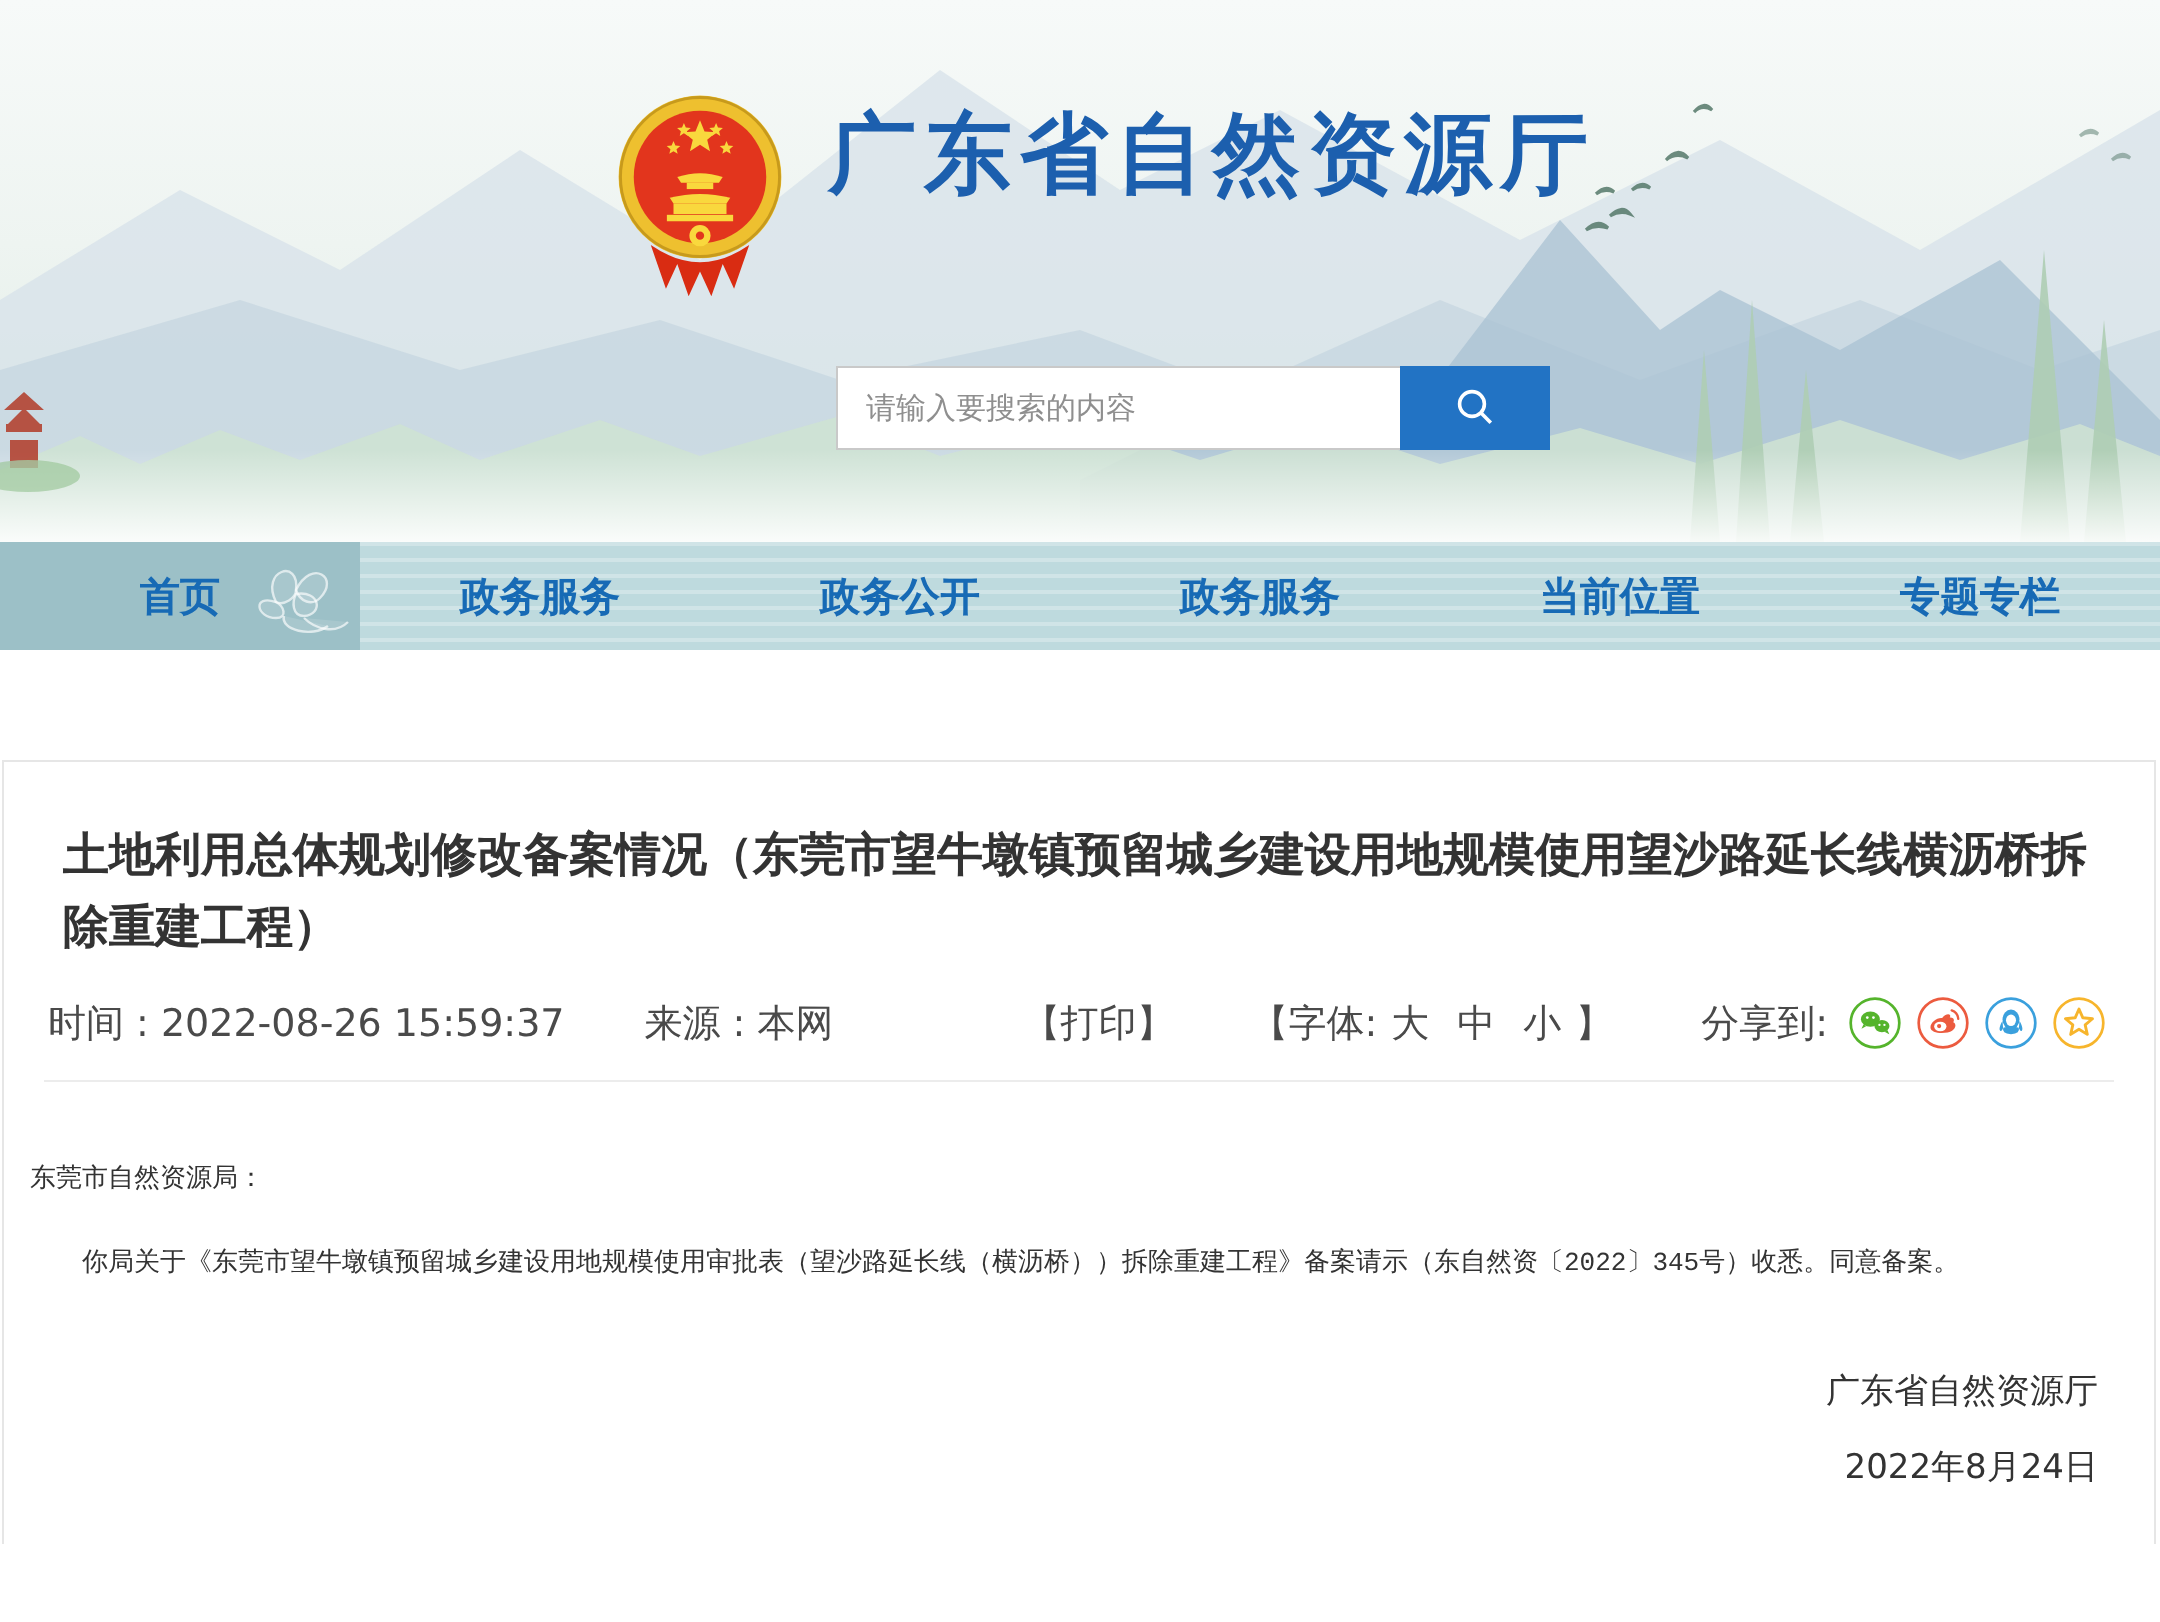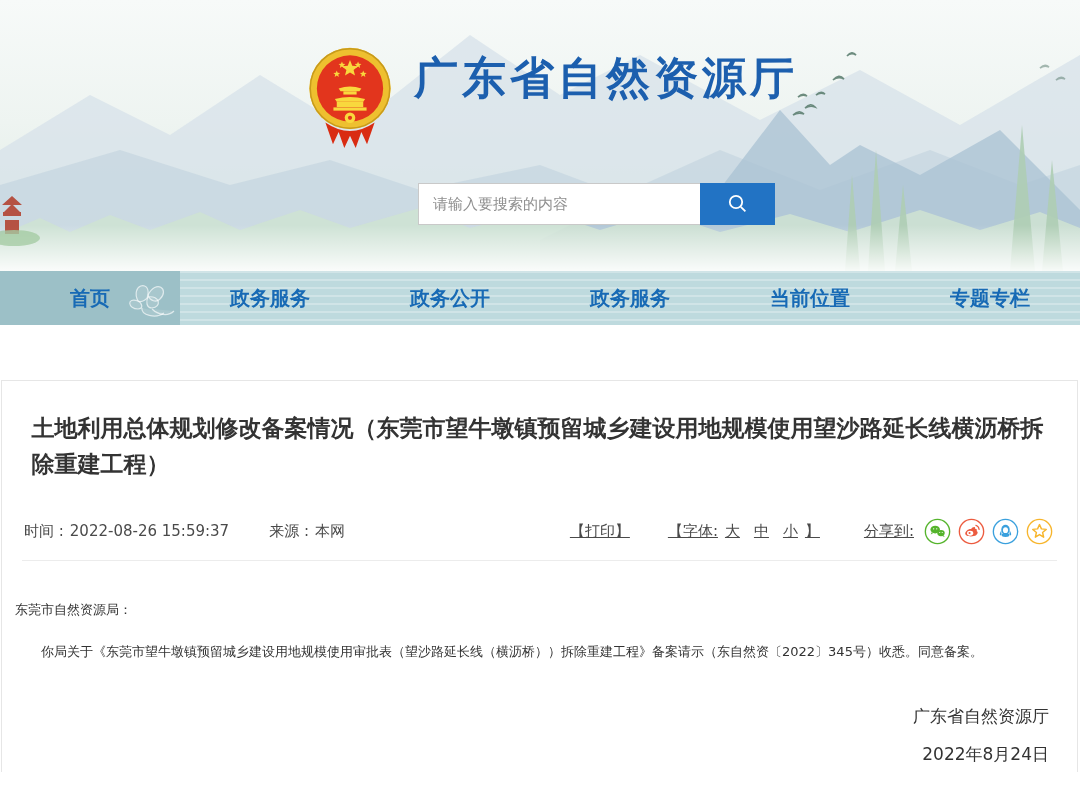--- a/index.html
+++ b/index.html
@@ -39,34 +39,34 @@
   
   .breadcrumb{position:absolute;top:343px;left:0;font-size:14px;color:#434343;}
   .breadcrumb .crumb{cursor:pointer;}
   .breadcrumb .sep{margin:0 6px;color:#555;}
 
   
   .content-box{position:absolute;top:380px;left:1px;width:1077px;height:431px;background:#fff;
                border:1px solid #e6e6e6;border-bottom:none;}
   .article-title{margin:29px auto 0;max-width:1016px;text-align:left;font-size:23px;font-weight:bold;
                  color:var(--text-dark);line-height:36px;}
-  .meta-row{margin-top:36px;padding:0 24px 0 22px;display:flex;justify-content:space-between;align-items:center;
-            font-size:15px;color:var(--meta-gray);}
+  .meta-row{margin-top:16px;padding:0 24px 0 22px;display:flex;justify-content:space-between;align-items:center;
+            font-size:19px;color:var(--meta-gray);}
   .meta-left span{margin-right:6px;}
   .meta-left .gap{margin-left:34px;}
-  .meta-right{display:flex;align-items:center;text-decoration:underline;}
+  .meta-right{display:flex;align-items:center;}
   .meta-right .print{margin-right:38px;cursor:pointer;}
   .meta-right .fontset{margin-right:44px;text-align:center;}
   .fontset .fs{margin:0 7px;cursor:pointer;}
   .share-label{margin-right:10px;}
   .share-icons{display:flex;align-items:center;gap:7px;}
   .share-icon{width:27px;height:27px;cursor:pointer;display:block;}
   .divider{margin:15px 20px 0;border-top:1px solid #ececec;}
   .article-body{padding:28px 13px 0;font-size:13px;color:var(--text-dark);line-height:42px;}
-  .article-body p.indent{text-indent:2em;}
+  .article-body p.indent{text-indent:2em;font-family:Liberation Mono, monospace;}
   .signature{margin-top:24px;padding-right:28px;text-align:right;font-size:17px;color:var(--text-dark);line-height:38px;}
 </style>
 </head>
 <body>
 
 <div class="page">
 
   <div class="header">
     <svg class="scenery" viewBox="0 0 1080 271" preserveAspectRatio="none">
       <defs>

